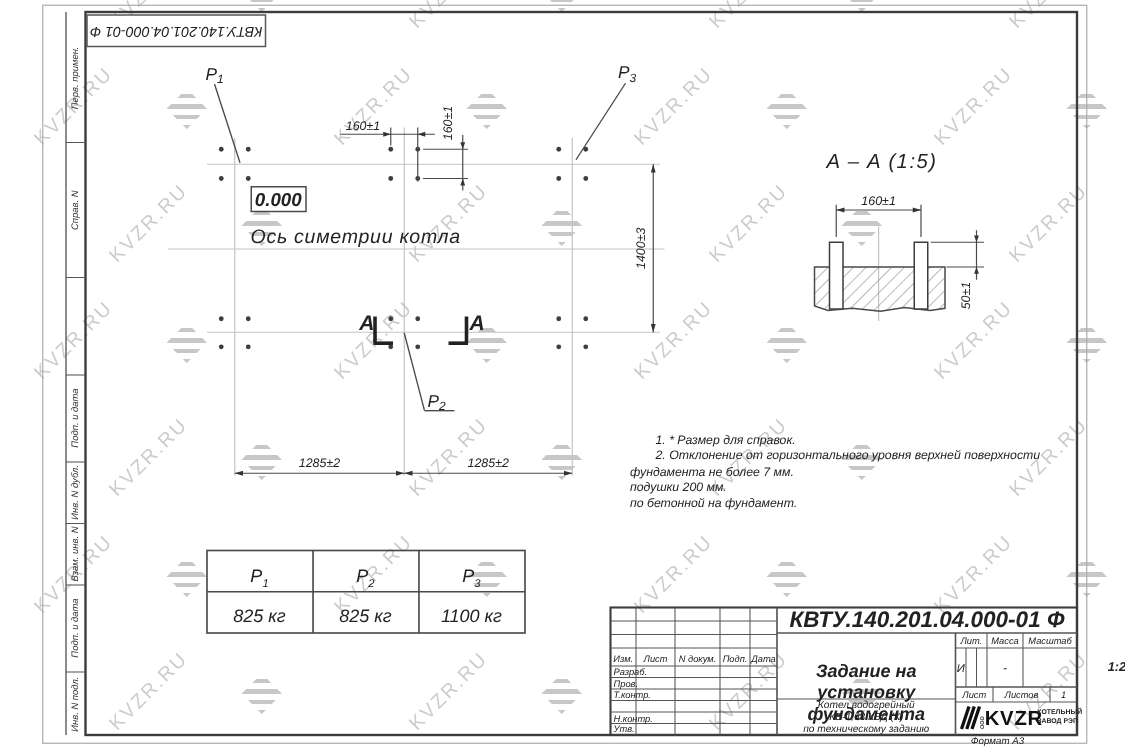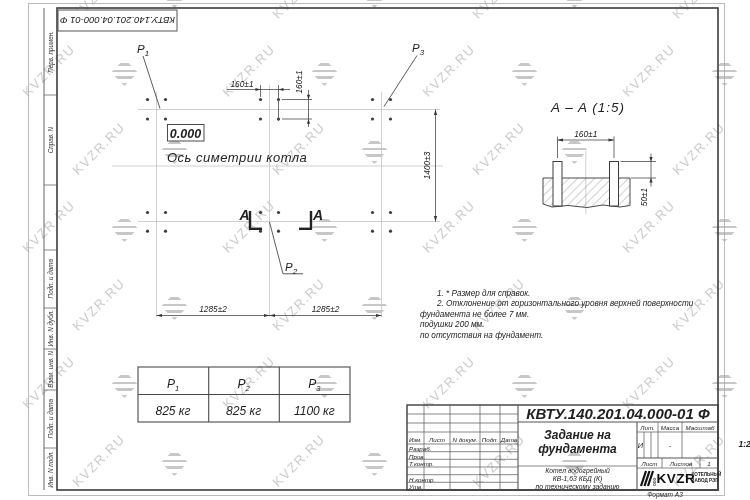--- a/index.html
+++ b/index.html
@@ -307,27 +307,28 @@
     </div>
   <div class="mlabel" style="top:448px;height:42px">
       <span>Инв. N подл.</span>
     </div>
 
   <div class="notes">
     <div class="ind">1. * Размер для справок.</div>
     <div class="ind">2. Отклонение от горизонтального уровня верхней поверхности</div>
     <div>фундамента не более 7 мм.</div>
     <div>подушки 200 мм.</div>
-    <div>по отсутствия на фундамент.</div>
+    <div>по бетонной на фундамент.</div>
   </div>
 
   <div class="tb ctr" style="left:518px;top:405px;width:200px;height:17px;font-size:15px;font-weight:600;white-space:nowrap;">КВТУ.140.201.04.000-01 Ф</div>
 
-  <div class="tb" style="left:518px;top:428px;width:119px;font-size:12px;font-weight:600;line-height:14.4px;text-align:center;">
+  <div class="tb" style="left:518px;top:440px;width:119px;font-size:12px;font-weight:600;line-height:14.4px;text-align:center;">
     <div>Задание на</div>
+    <div>установку</div>
     <div>фундамента</div>
   </div>
   <div class="tb" style="left:518px;top:467px;width:119px;font-size:6.8px;line-height:7.8px;text-align:center;">
     <div>Котел водогрейный</div>
     <div>КВ-1,63 КБД (К)</div>
     <div>по техническому заданию</div>
   </div>
 
   <div class="tb tb6 ctr" style="left:407px;top:435px;width:17px;height:9px;">Изм.</div>
   <div class="tb tb6 ctr" style="left:424px;top:435px;width:26px;height:9px;">Лист</div>

